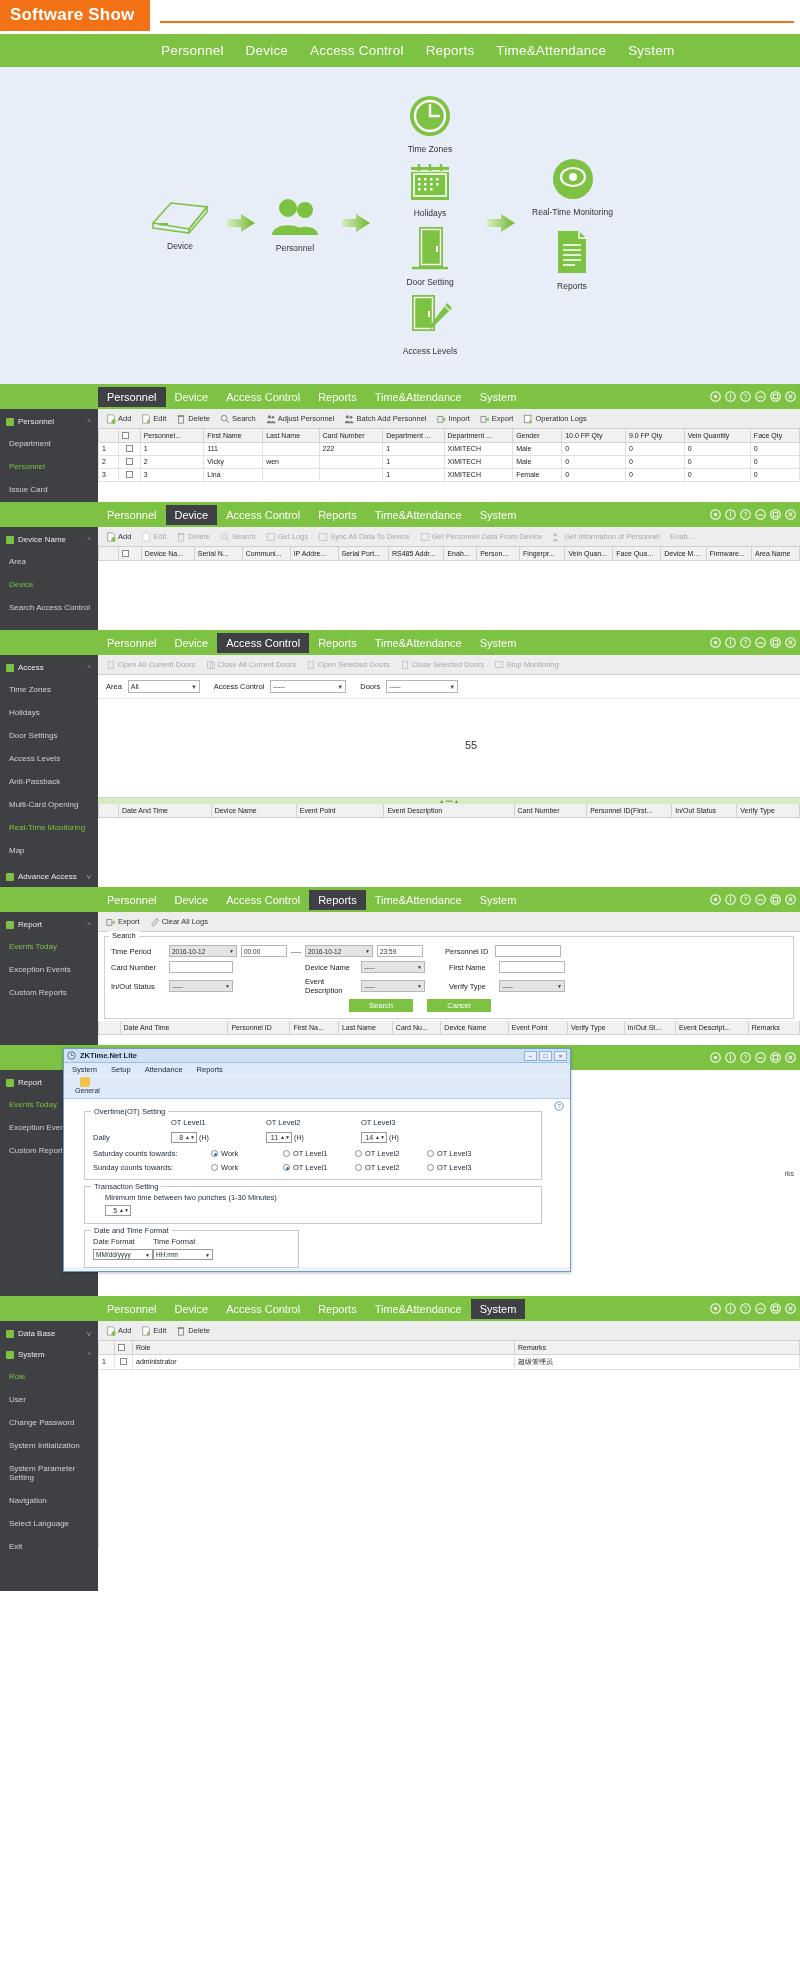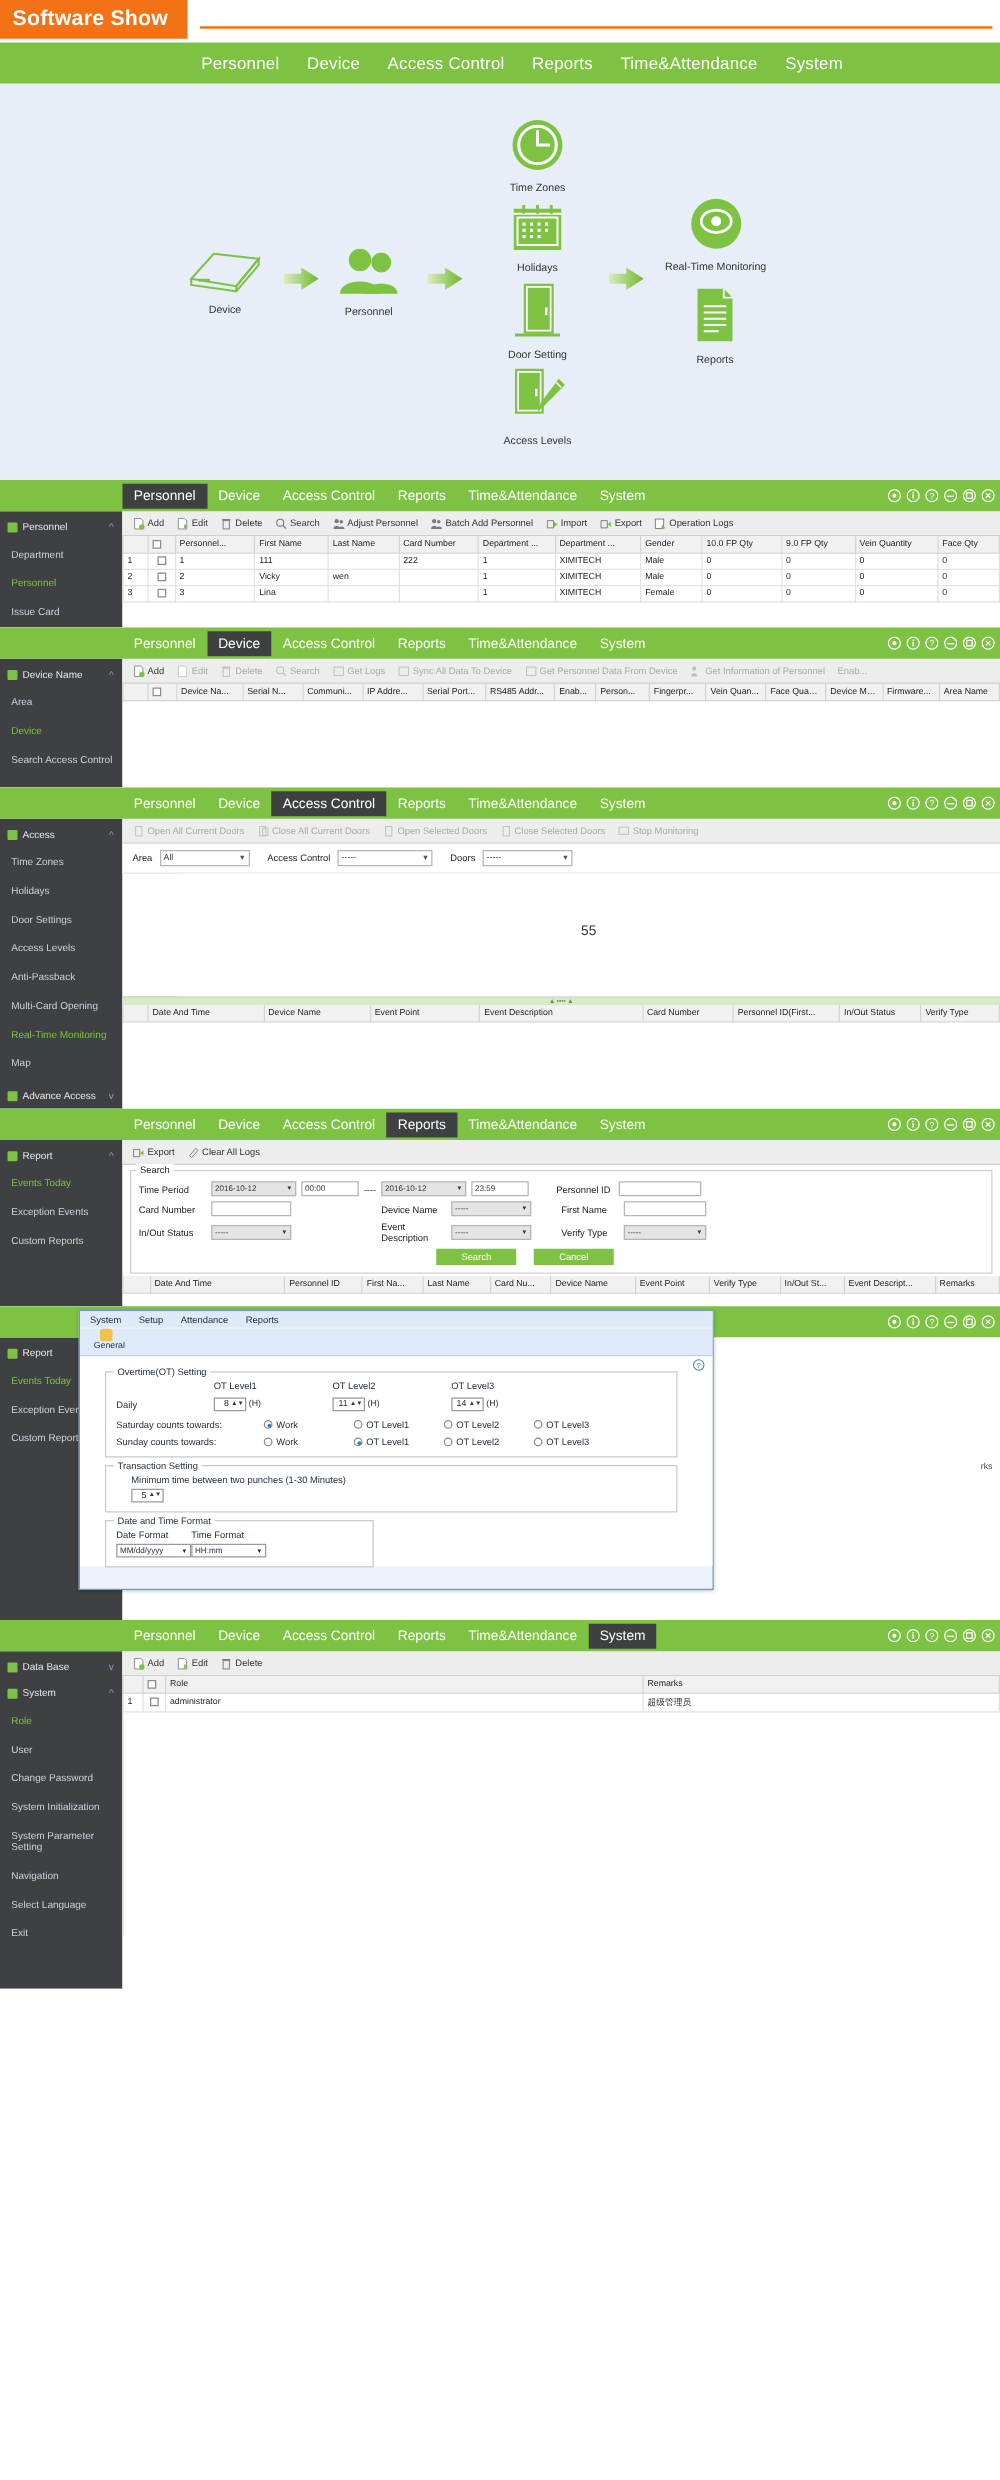--- a/index.html
+++ b/index.html
@@ -1053,20 +1053,32 @@
         <div class="side-item sel">Events Today</div>
         <div class="side-item">Exception Events</div>
         <div class="side-item">Custom Reports</div>
       </div>
       <div class="content" style="position:relative;">
         <div style="position:absolute; right:6px; top:100px; font-size:7px; color:#444;">rks</div>
       </div>
     </div>
 
     <div class="dlg" style="position:absolute; left:63px; top:3px;">
+      <div class="dlg-title">
+        <svg width="9" height="9" viewBox="0 0 12 12">
+            <circle cx="6" cy="6" r="5" fill="none" stroke="#36506e" stroke-width="1"></circle>
+            <path d="M6 3 V6 H8.4" stroke="#36506e" stroke-width="1" fill="none"></path>
+          </svg>
+        <span class="t">ZKTime.Net Lite</span>
+        <span class="dlg-wc">
+          <span class="wbtn">–</span>
+          <span class="wbtn">□</span>
+          <span class="wbtn">×</span>
+        </span>
+      </div>
       <div class="dlg-menu">
         <span>System</span>
         <span>Setup</span>
         <span>Attendance</span>
         <span>Reports</span>
       </div>
       <div class="dlg-ribbon">
         <div class="ribbon-ic"></div>
         <div class="ribbon-lb">General</div>
       </div>

